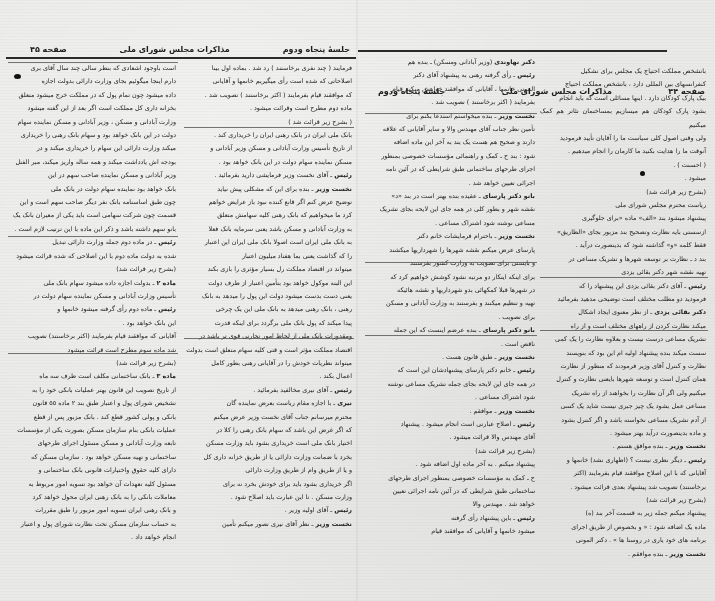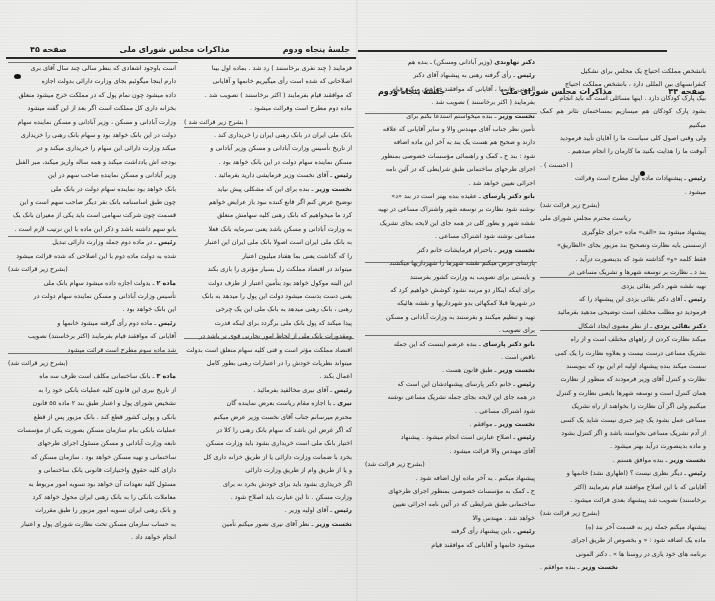--- a/index.html
+++ b/index.html
@@ -20,21 +20,21 @@
           font-size:8px;font-weight:bold;padding:0 0;box-sizing:border-box;}
   .page-left .header{top:40px;padding:0 8px 0 30px;}
   .page-right .header{top:42px;padding:0 10px 0 20px;margin-top:40px;}
   .header .title{font-weight:bold;}
   .header-rule{position:absolute;height:2px;background:#2a2a2a;}
   .page-left .header-rule{top:57px;left:6px;right:2px;}
   .page-right .header-rule{top:50px;left:0px;right:48px;}
   .col{position:absolute;direction:rtl;text-align:justify;font-size:6.4px;line-height:13.4px;
        color:#222;letter-spacing:-0.1px;}
   .col p{margin:0;}
-  .col .center{text-align:left;}
+  .col .center{text-align:right;}
   .speaker{font-weight:bold;}
   .c-lr{top:62px;left:8px;width:168px;}
   .c-ll{top:62px;left:184px;width:168px;}
   .c-rr{top:65px;left:540px;width:166px;}
   .c-rl{top:56px;left:365px;width:170px;}
   .hline{position:absolute;height:1px;background:#4a4a4a;opacity:.75;}
   .mark{position:absolute;width:7px;height:5px;border-radius:50%;background:#111;}
 </style>
 </head>
 <body>
@@ -61,27 +61,27 @@
     <p><span>وزیر آبادانی و مسکن نماینده صاحب سهم در این</span></p>
     <p><span>بانک خواهد بود نماینده سهام دولت در بانک ملی</span></p>
     <p><span>چون طبق اساسنامه بانک نفر دیگر صاحب سهم است و این</span></p>
     <p><span>قسمت چون شرکت سهامی است باید یکی از معیران بانک یک</span></p>
     <p><span>بانو سهم داشته باشد و ذکر این ماده با این ترتیب لازم است .</span></p>
     <p><span class="speaker">رئیس</span><span> ـ در ماده دوم جمله وزارت دارائی تبدیل</span></p>
     <p><span>شده به دولت ماده دوم با این اصلاحی که شده قرائت میشود</span></p>
     <p class="center"><span>(بشرح زیر قرائت شد)</span></p>
     <p><span class="speaker">ماده ۲</span><span> ـ بدولت اجازه داده میشود سهام بانک ملی</span></p>
     <p><span>تأسیس وزارت آبادانی و مسکن نماینده سهام دولت در</span></p>
+    <p><span class="speaker">رئیس</span><span> ـ ماده دوم رأی گرفته میشود خانمها و</span></p>
     <p><span>این بانک خواهد بود .</span></p>
-    <p><span class="speaker">رئیس</span><span> ـ ماده دوم رأی گرفته میشود خانمها و</span></p>
     <p><span>آقایانی که موافقند قیام بفرمایند (اکثر برخاستند) تصویب</span></p>
     <p><span>شد ماده سوم مطرح است قرائت میشود</span></p>
     <p class="center"><span>(بشرح زیر قرائت شد)</span></p>
     <p><span class="speaker">ماده ۳</span><span> ـ بانک ساختمانی مکلف است ظرف سه ماه</span></p>
-    <p><span>از تاریخ نیری این قانون کلیه عملیات بانکی خود را به</span></p>
+    <p><span>از تاریخ تصویب این قانون بهتر عملیات بانکی خود را به</span></p>
     <p><span>تشخیص شورای پول و اعتبار طبق بند ۲ ماده ۵۵ قانون</span></p>
     <p><span>بانکی و پولی کشور قطع کند . بانک مزبور پس از قطع</span></p>
     <p><span>عملیات بانکی بنام سازمان مسکن بصورت یکی از مؤسسات</span></p>
     <p><span>تابعه وزارت آبادانی و مسکن مسئول اجرای طرحهای</span></p>
     <p><span>ساختمانی و تهیه مسکن خواهد بود . سازمان مسکن که</span></p>
     <p><span>دارای کلیه حقوق واختیارات قانونی بانک ساختمانی و</span></p>
     <p><span>مسئول کلیه تعهدات آن خواهد بود تسویه امور مربوط به</span></p>
     <p><span>معاملات بانکی را به بانک رهنی ایران محول خواهد کرد</span></p>
     <p><span>و بانک رهنی ایران تسویه امور مزبور را طبق مقررات</span></p>
     <p><span>به حساب سازمان مسکن تحت نظارت شورای پول و اعتبار</span></p>
@@ -103,21 +103,21 @@
     <p><span>به وزارت آبادانی و مسکن باشد یعنی سرمایه بانک فعلا</span></p>
     <p><span>به بانک ملی ایران است اصولا بانک ملی ایران این اعتبار</span></p>
     <p><span>را که گذاشت یعنی بما هفتاد میلیون اعتبار</span></p>
     <p><span>میتواند در اقتصاد مملکت رل بسیار مؤثری را بازی بکند</span></p>
     <p><span>این البته موکول خواهد بود بتأمین اعتبار از طرف دولت</span></p>
     <p><span>یعنی دست بدست میشود دولت این پول را میدهد به بانک</span></p>
     <p><span>رهنی ، بانک رهنی میدهد به بانک ملی این یک چرخی</span></p>
     <p><span>پیدا میکند که پول بانک ملی برگردد برای اینکه قدرت</span></p>
     <p><span>ومقدورات بانک ملی از لحاظ امور تجارتی قوی تر باشد در</span></p>
     <p><span>اقتصاد مملکت مؤثر است و قتی کلیه سهام متعلق است بدولت</span></p>
-    <p><span>میتواند نظریات خودش را در اعتبارات رهنی بطور کامل</span></p>
+    <p><span>میتواند نظریات خودش را در آقایانی رهنی بطور کامل</span></p>
     <p><span>اعمال بکند .</span></p>
     <p><span class="speaker">رئیس</span><span> ـ آقای نیری مخالفید بفرمائید .</span></p>
     <p><span class="speaker">نیری</span><span> ـ با اجازه مقام ریاست بعرض نماینده گان</span></p>
     <p><span>محترم میرسانم جناب آقای نخست وزیر عرض میکنم</span></p>
     <p><span>که اگر غرض این باشد که سهام بانک رهنی را کلا در</span></p>
     <p><span>اختیار بانک ملی است خریداری بشود باید وزارت مسکن</span></p>
     <p><span>بخرد با ضمانت وزارت دارائی یا از طریق خزانه داری کل</span></p>
     <p><span>و یا از طریق وام از طریق وزارت دارائی</span></p>
     <p><span>اگر خریداری بشود باید برای خودش بخرد نه برای</span></p>
     <p><span>وزارت مسکن . تا این عبارت باید اصلاح شود .</span></p>
@@ -134,21 +134,20 @@
   <div class="header-rule"></div>
 </div>
 <div class="col c-rr" id="col-right-right">
     <p><span>باتشخص مملکت احتیاج یک مجلس برای تشکیل</span></p>
     <p><span>کنفرانسهای بین المللی دارد ، باتشخص مملکت احتیاج</span></p>
     <p><span>بیک پارک کودکان دارد . اینها مسائلی است که باید انجام</span></p>
     <p><span>بشود پارک کودکان هم میسازیم بمساختمان تئاتر هم کمک میکنیم</span></p>
     <p><span>ولی وقتی اصول کلی سیاست ما را آقایان تأیید فرمودید</span></p>
     <p><span>آنوقت ما را هدایت بکنید ما کارمان را انجام میدهیم .</span></p>
     <p class="center"><span>( احسنت ) .</span></p>
-    <p><span class="speaker">رئیس</span><span> ـ پیشنهادات ماده اول مطرح است وقرائت</span></p>
     <p><span>میشود .</span></p>
     <p class="center"><span>(بشرح زیر قرائت شد)</span></p>
     <p class="center"><span>ریاست محترم مجلس شورای ملی</span></p>
     <p><span>پیشنهاد میشود بند «الف» ماده «برای جلوگیری</span></p>
     <p><span>ازسستی بایه نظارت وتصحیح بند مزبور بجای «الظاریق»</span></p>
     <p><span>فقط کلمه «و» گذاشته شود که بدینصورت درآید .</span></p>
     <p><span>بند د ـ نظارت بر توسعه شهرها و تشریک مساعی در</span></p>
     <p><span>تهیه نقشه شهر          دکتر بقائی یزدی</span></p>
     <p><span class="speaker">رئیس</span><span> ـ آقای دکتر بقائی یزدی این پیشنهاد را که</span></p>
     <p><span>فرمودید دو مطلب مختلف است توضیحی مدهید بفرمائید</span></p>
@@ -177,21 +176,20 @@
     <p><span class="speaker">رئیس</span><span> ـ رأی گرفته رهنی به پیشنهاد آقای دکتر</span></p>
     <p><span>الموتی خانمها ، آقایانی که موافقند خواهش میکنم قیام</span></p>
     <p><span>بفرمایند ( اکثر برخاستند ) تصویب شد .</span></p>
     <p><span class="speaker">نخست وزیر</span><span> ـ بنده میخواستم استدعا بکنم برای</span></p>
     <p><span>تأمین نظر جناب آقای مهندس والا و سایر آقایانی که علاقه</span></p>
     <p><span>دارند و صحیح هم هست یک بند به آخر این ماده اضافه</span></p>
     <p><span>شود : بند ح ـ کمک و راهنمائی مؤسسات خصوصی بمنظور</span></p>
     <p><span>اجرای طرحهای ساختمانی طبق شرایطی که در آئین نامه</span></p>
     <p><span>اجرائی تعیین خواهد شد .</span></p>
     <p><span class="speaker">بانو دکتر پارسای</span><span> ـ عقیده بنده بهتر است در بند «د»</span></p>
-    <p><span>نوشته شود نظارت بر توسعه شهر واشتراک مساعی در تهیه</span></p>
     <p><span>نقشه شهر و بطور کلی در همه جای این لایحه بجای تشریک</span></p>
     <p><span>مساعی نوشته شود اشتراک مساعی .</span></p>
     <p><span class="speaker">نخست وزیر</span><span> ـ باحترام فرمایشات خانم دکتر</span></p>
     <p><span>پارسای عرض میکنم نقشه شهرها را شهرداریها میکشند</span></p>
     <p><span>و بایستی برای تصویب به وزارت کشور بفرستند</span></p>
     <p><span>برای اینکه اینکار دو مرتبه نشود کوشش خواهیم کرد که</span></p>
     <p><span>در شهرها قبلا کمکهائی بدو شهرداریها و نقشه هائیکه</span></p>
     <p><span>تهیه و تنظیم میکنند و بفرستند به وزارت آبادانی و مسکن</span></p>
     <p><span>برای تصویب .</span></p>
     <p><span class="speaker">بانو دکتر پارسای</span><span> ـ بنده عرضم اینست که این جمله</span></p>

